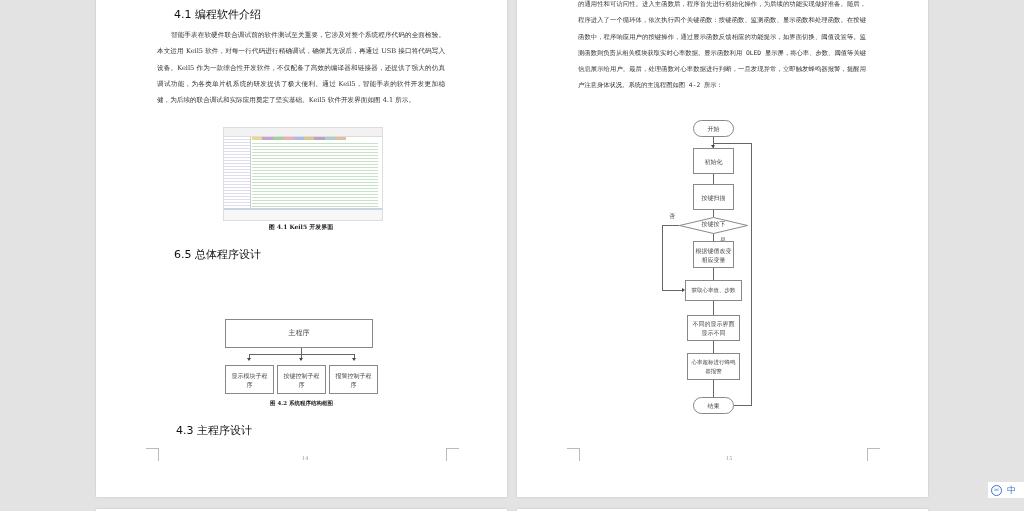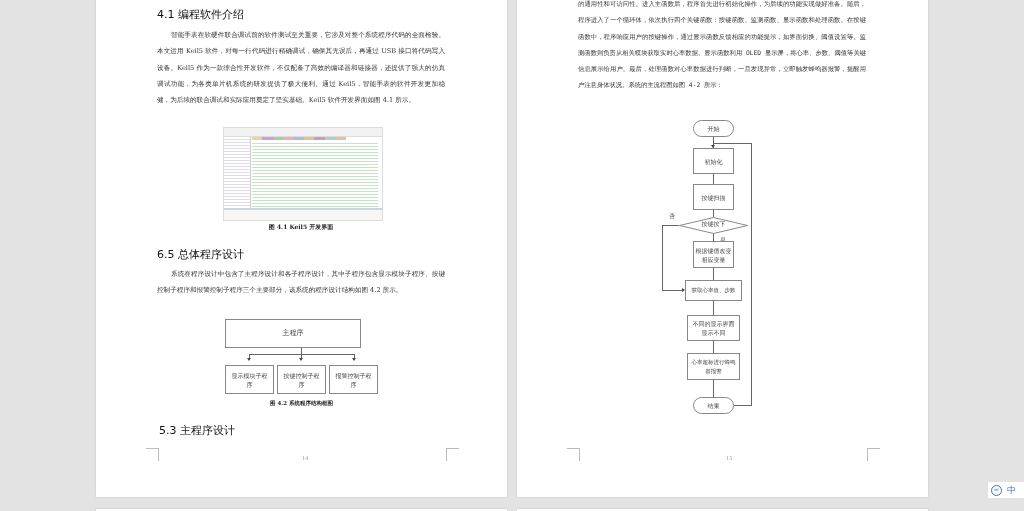--- a/index.html
+++ b/index.html
@@ -3,21 +3,21 @@
 <meta charset="utf-8">
 <style>
   html, body { margin:0; padding:0; }
   body { width:1024px; height:511px; background:#e3e3e3; position:relative; overflow:hidden; font-family:"DejaVu Serif", serif; color:#222; }
   .page { position:absolute; background:#fff; box-shadow:0 0 2px rgba(0,0,0,0.15); }
   #p1 { left:96px; top:-10px; width:411px; height:507px; }
   #p2 { left:517px; top:-10px; width:411px; height:507px; }
   #p3 { left:96px; top:509px; width:411px; height:20px; }
   #p4 { left:517px; top:509px; width:411px; height:20px; }
   .abs { position:absolute; }
-  .h2 { font-family:"DejaVu Sans", sans-serif; font-size:11px; color:#111; white-space:nowrap; }
+  .h2 { font-family:"DejaVu Sans", sans-serif; font-size:11px; color:#111; white-space:nowrap;margin-left:17px; }
   .para { font-size:6.6px; line-height:16.3px; color:#333; text-align:justify; }
   .caption { font-size:6px; font-weight:bold; color:#222; text-align:center; white-space:nowrap; }
   .box { position:absolute; border:1px solid #888; background:#fff; display:flex; align-items:center; justify-content:center; text-align:center; font-size:6px; line-height:9px; color:#444; box-sizing:border-box; }
   .line { position:absolute; background:#666; }
   .arrow-down { position:absolute; width:0; height:0; border-left:2px solid transparent; border-right:2px solid transparent; border-top:3px solid #444; }
   .arrow-right { position:absolute; width:0; height:0; border-top:2px solid transparent; border-bottom:2px solid transparent; border-left:3px solid #444; }
   .corner { position:absolute; width:12px; height:12px; }
   .corner.tl { border-top:1px solid #bbb; border-right:1px solid #bbb; }
   .corner.tr { border-top:1px solid #bbb; border-left:1px solid #bbb; }
   .pnum { position:absolute; font-size:5px; color:#999; }
@@ -44,37 +44,36 @@
   <div class="keil">
     <div class="tb"></div>
     <div class="tree"></div>
     <div class="tabs"></div>
     <div class="code"></div>
     <div class="out"></div>
   </div>
   <div class="abs caption" style="left:61px;width:288px;top:233px;">图 4.1 Keil5 开发界面</div>
 
   <div class="abs h2" style="left:61px;top:257px;">6.5  总体程序设计</div>
-  <div class="abs para" style="left:61px;top:276px;width:288px;text-indent:14px;">系统在程序设计中包含了主程序设计和各子程序设计，其中子程序包含显示模块子程序、按键控制子程序和报警控制子程序三个主要部分，该系统的程序设计结构如图 4.2 所示。</div>
 
-  <div class="box" style="left:129px;top:329px;width:136px;height:29px;font-size:7px;">主程序</div>
+  <div class="box" style="left:129px;top:329px;width:148px;height:29px;font-size:7px;">主程序</div>
   <div class="line" style="left:205px;top:358px;width:1px;height:6px;"></div>
   <div class="line" style="left:153px;top:364px;width:105px;height:1px;"></div>
   <div class="line" style="left:153px;top:364px;width:1px;height:5px;"></div>
   <div class="line" style="left:205px;top:364px;width:1px;height:5px;"></div>
   <div class="line" style="left:258px;top:364px;width:1px;height:5px;"></div>
   <div class="arrow-down" style="left:151px;top:368px;"></div>
   <div class="arrow-down" style="left:203px;top:368px;"></div>
   <div class="arrow-down" style="left:256px;top:368px;"></div>
   <div class="box" style="left:129px;top:375px;width:49px;height:29px;padding:0 4px;">显示模块子程序</div>
   <div class="box" style="left:181px;top:375px;width:49px;height:29px;padding:0 4px;">按键控制子程序</div>
   <div class="box" style="left:233px;top:375px;width:49px;height:29px;padding:0 4px;">报警控制子程序</div>
   <div class="abs caption" style="left:129px;width:153px;top:410px;font-size:5.5px;">图 4.2  系统程序结构框图</div>
 
-  <div class="abs h2" style="left:63px;top:433px;">5.3  主程序设计</div>
+  <div class="abs h2" style="left:63px;top:433px;">4.3  主程序设计</div>
 
   <div class="corner tl" style="left:50px;top:458px;"></div>
   <div class="corner tr" style="left:350px;top:458px;"></div>
   <div class="pnum" style="left:206px;top:465px;">14</div>
 </div>
 
 <div class="page" id="p2">
   <div class="abs para" style="left:61px;top:6px;width:288px;font-family:'DejaVu Sans Mono',monospace;font-size:6.3px;">的通用性和可访问性。进入主函数后，程序首先进行初始化操作，为后续的功能实现做好准备。随后，程序进入了一个循环体，依次执行四个关键函数：按键函数、监测函数、显示函数和处理函数。在按键函数中，程序响应用户的按键操作，通过显示函数反馈相应的功能提示，如界面切换、阈值设置等。监测函数则负责从相关模块获取实时心率数据。显示函数利用 OLED 显示屏，将心率、步数、阈值等关键信息展示给用户。最后，处理函数对心率数据进行判断，一旦发现异常，立即触发蜂鸣器报警，提醒用户注意身体状况。系统的主流程图如图 4-2 所示：</div>
 
   <div class="box terminal" style="left:176px;top:130px;width:41px;height:17px;">开始</div>

